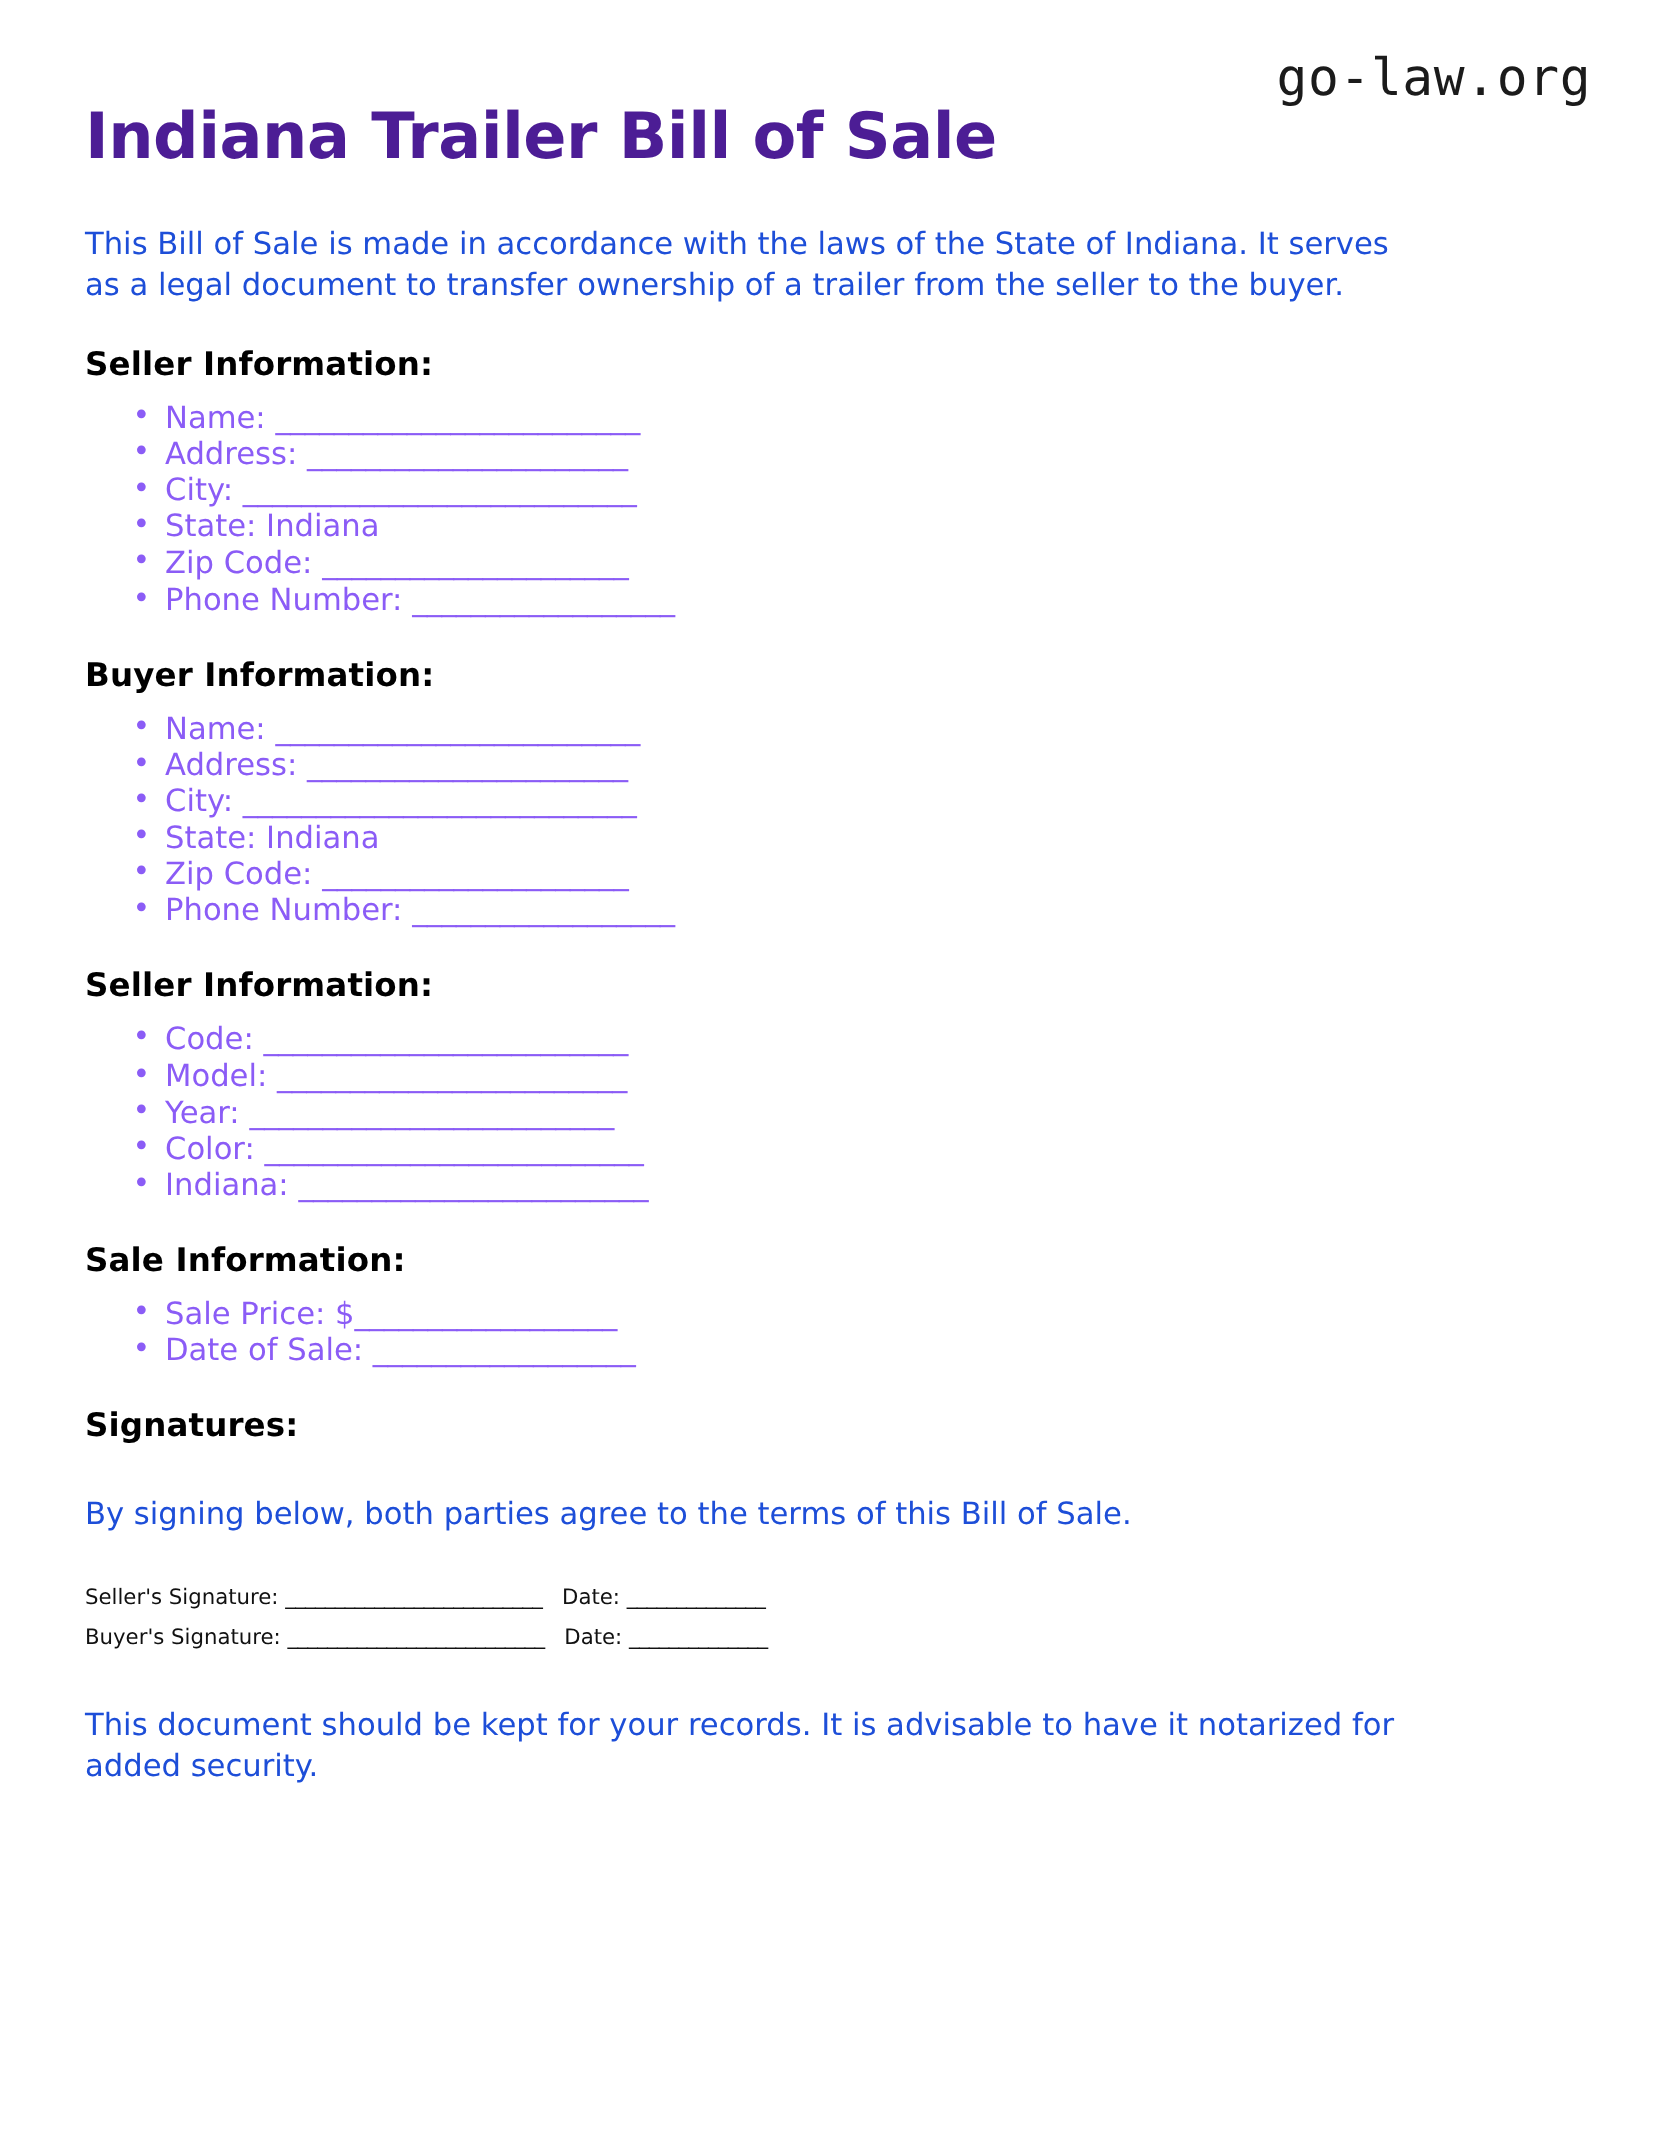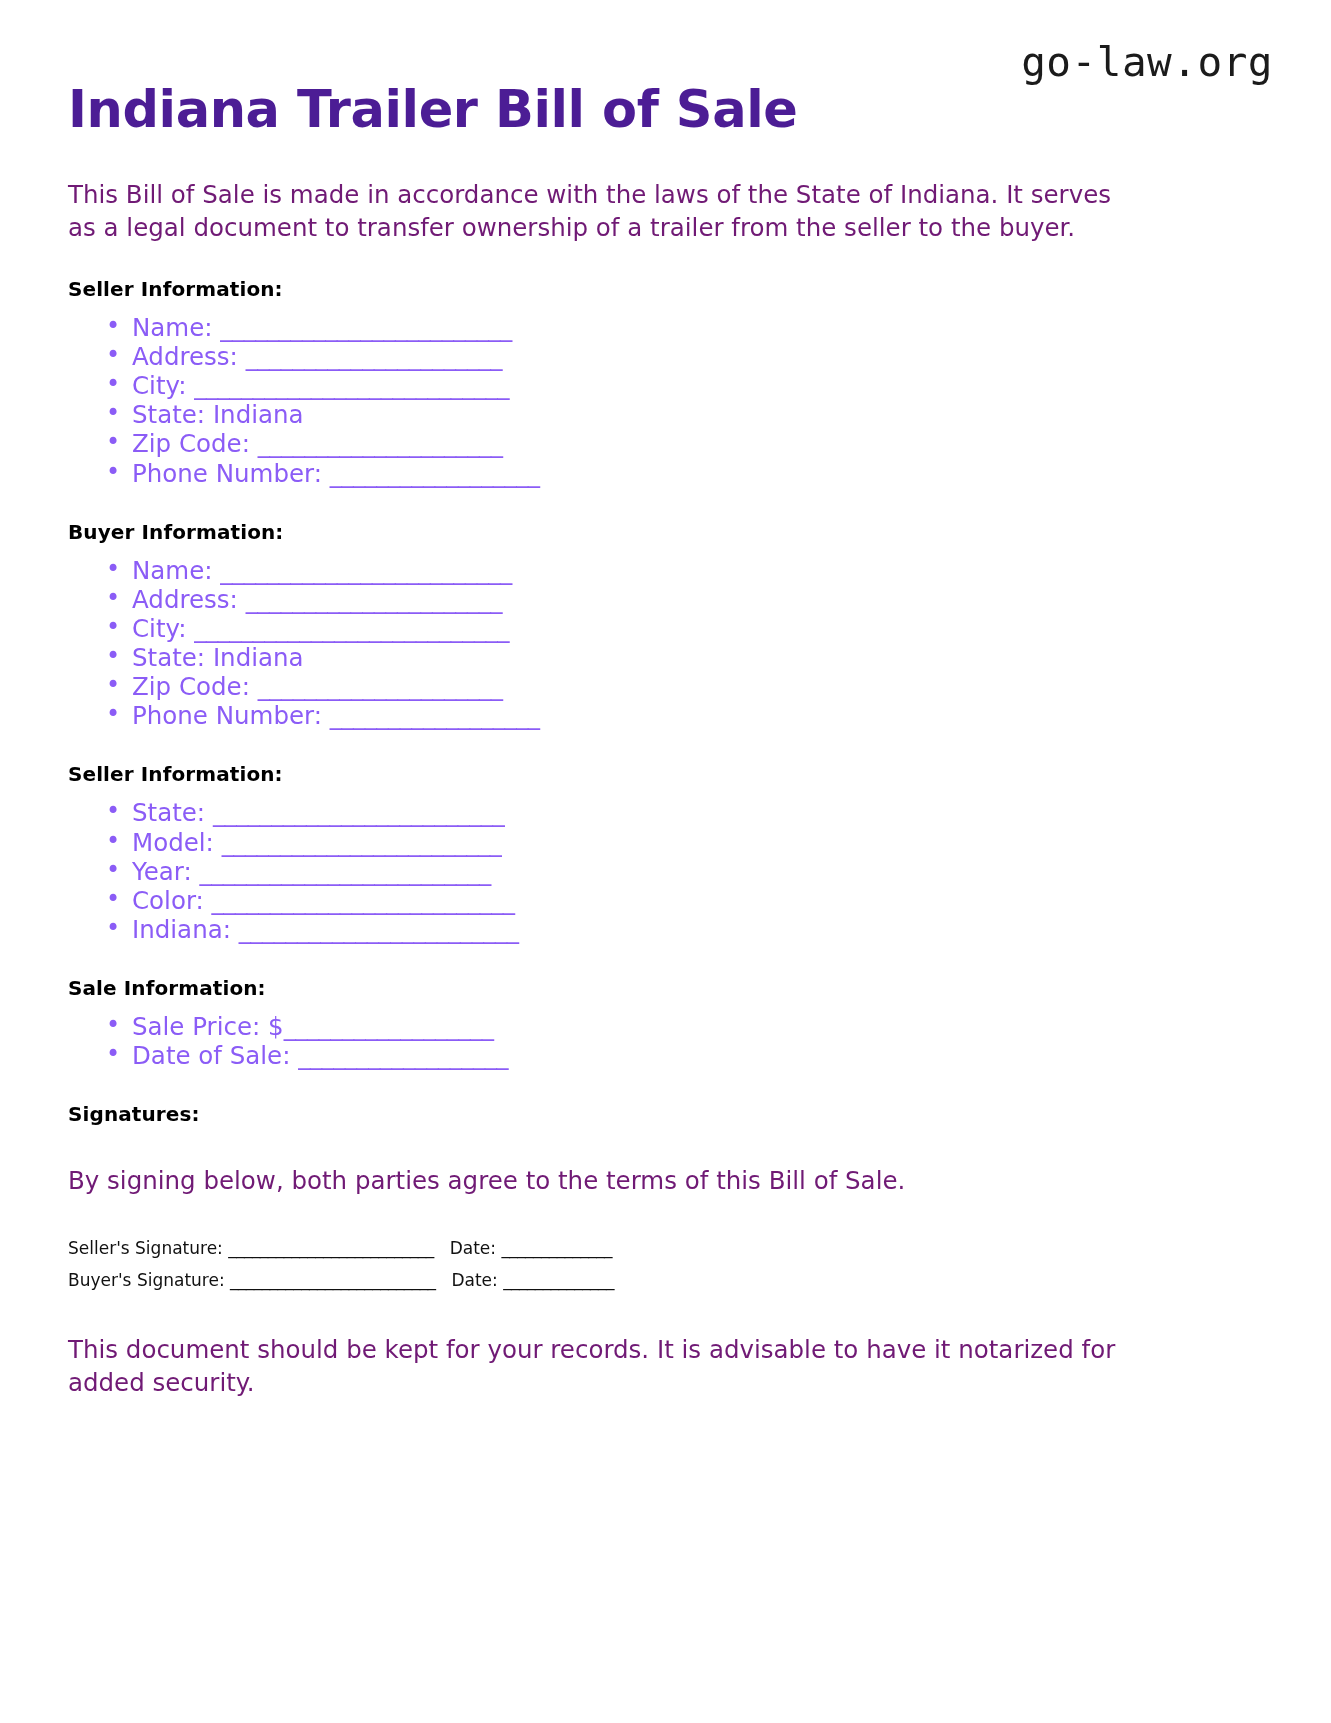--- a/index.html
+++ b/index.html
@@ -45,29 +45,29 @@
     line-height: 1.18;
     color: #4c1d95;
   }
 
   
   .para {
     font-size: 24.5px;
     line-height: 1.36;
     margin: 0;
     max-width: 1075px;
-    color: #701a75;
+    color: #1d4ed8;
   }
   .intro {
     margin-top: 38px;
   }
 
   
   .section-head {
-    font-size: 20px;
+    font-size: 26px;
     font-weight: bold;
     margin: 0;
     padding-top: 32px;
     letter-spacing: 0.1px;
   }
 
   
   ul.fields {
     list-style: none;
     margin: 12px 0 0 0;
@@ -134,21 +134,21 @@
     <li><span>Name:</span> <span class="blank">_________________________</span></li>
     <li><span>Address:</span> <span class="blank">______________________</span></li>
     <li><span>City:</span> <span class="blank">___________________________</span></li>
     <li><span>State: Indiana</span></li>
     <li><span>Zip Code:</span> <span class="blank">_____________________</span></li>
     <li><span>Phone Number:</span> <span class="blank">__________________</span></li>
   </ul>
 
   <h2 class="section-head">Seller Information:</h2>
   <ul class="fields">
-    <li><span>State:</span> <span class="blank">_________________________</span></li>
+    <li><span>Code:</span> <span class="blank">_________________________</span></li>
     <li><span>Model:</span> <span class="blank">________________________</span></li>
     <li><span>Year:</span> <span class="blank">_________________________</span></li>
     <li><span>Color:</span> <span class="blank">__________________________</span></li>
     <li><span>Indiana:</span> <span class="blank">________________________</span></li>
   </ul>
 
   <h2 class="section-head">Sale Information:</h2>
   <ul class="fields">
     <li><span>Sale Price: $</span><span class="blank">__________________</span></li>
     <li><span>Date of Sale:</span> <span class="blank">__________________</span></li>

